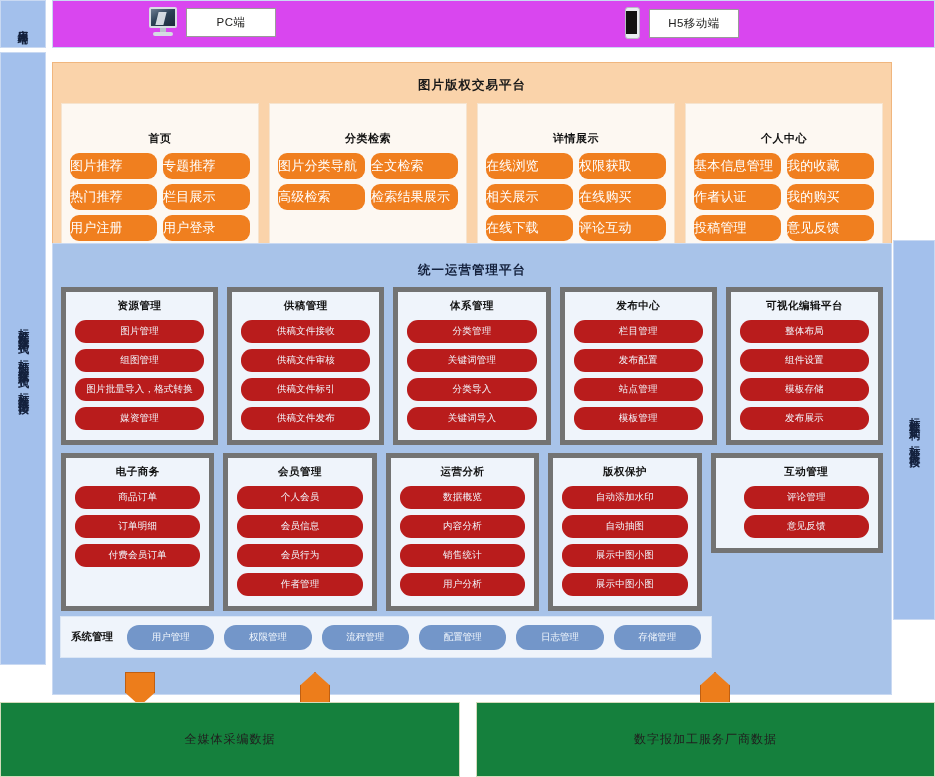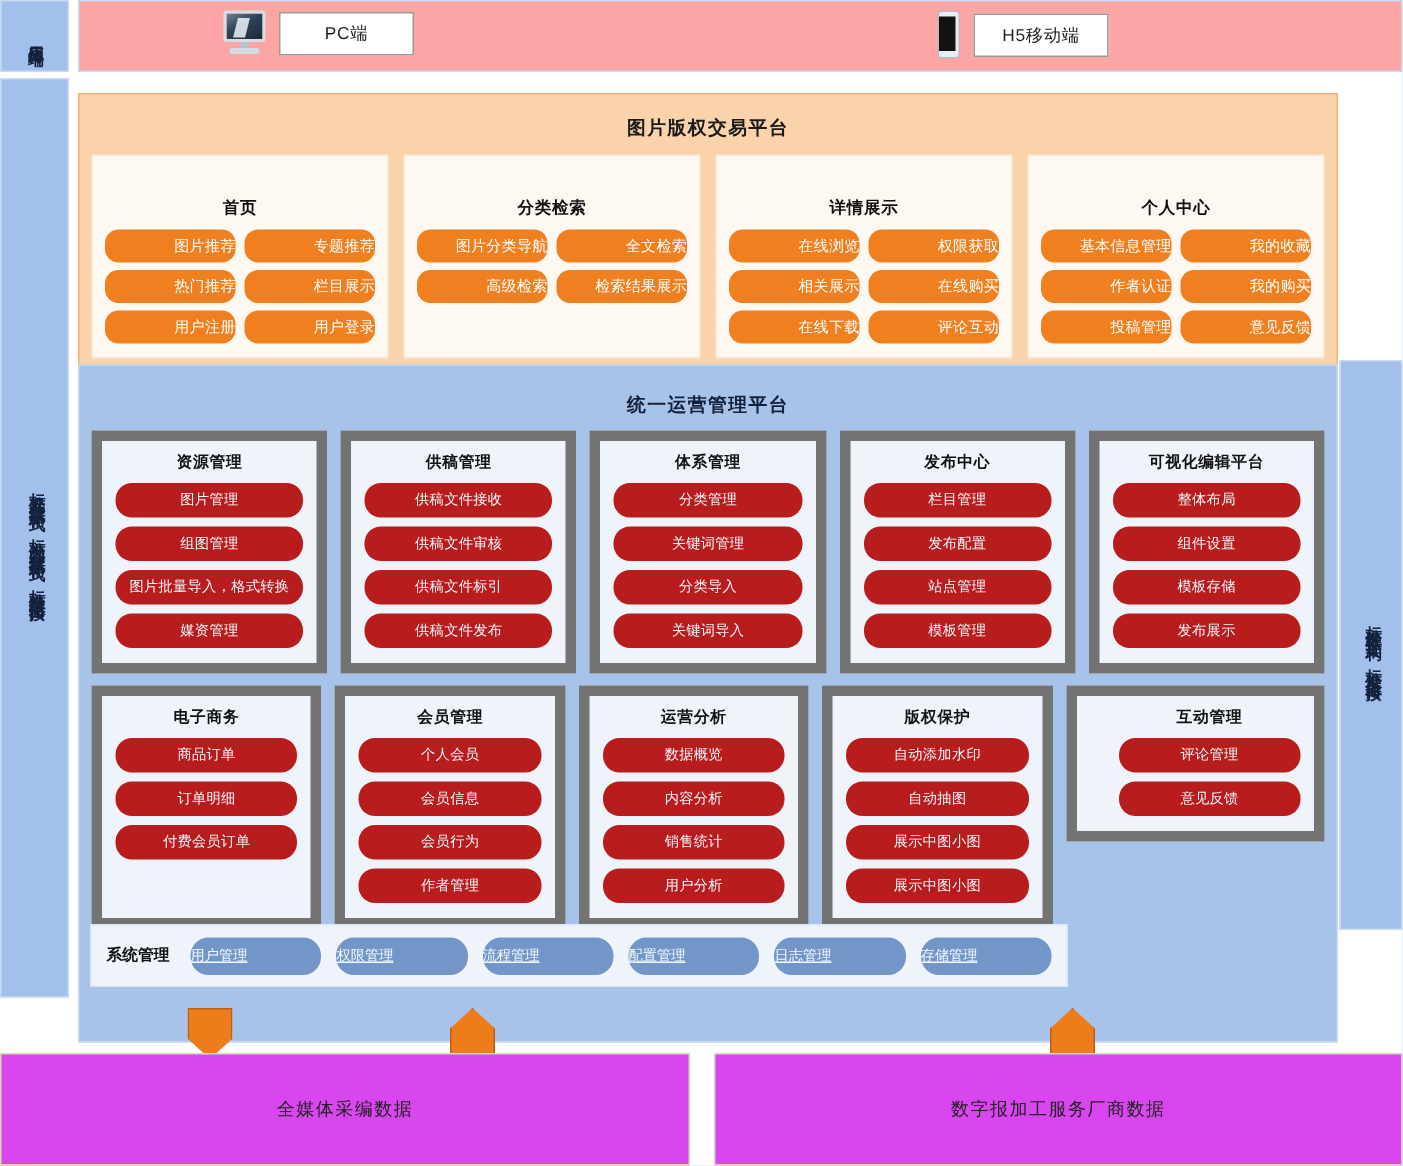--- a/index.html
+++ b/index.html
@@ -29,21 +29,21 @@
     white-space: nowrap;
   }
   #rail-top-left { left: 0; top: 0; width: 46px; height: 48px; }
   #rail-top-left .rail-text { font-size: 10.5px; letter-spacing: 1.5px; }
   #rail-left  { left: 0; top: 52px; width: 46px; height: 613px; }
   #rail-right { left: 893px; top: 240px; width: 42px; height: 380px; }
 
   
   #terminal-band {
     position: absolute; left: 52px; top: 0; width: 883px; height: 48px;
-    background: #fca5a5; border: 1px solid #c9d9f2;
+    background: #d946ef; border: 1px solid #c9d9f2;
   }
   .terminal-item {
     position: absolute; top: 6px;
     display: flex; align-items: center; gap: 9px;
   }
   #terminal-pc { left: 96px; }
   #terminal-h5 { left: 572px; }
   .term-label {
     background: #ffffff;
     border: 1px solid #9a9a9a;
@@ -101,42 +101,42 @@
     padding: 7px 8px 9px 8px;
   }
   .ocard-title {
     text-align:center; font-size: 11px; font-weight: bold; color:#111;
     margin-bottom: 7px; letter-spacing:.5px;margin-top:20px;
   }
   .opills { display:flex; flex-wrap: wrap; gap: 5px 6px; justify-content:center; }
   .opill {
     background: #F07F1F;
     color: #ffffff;
-    font-size: 10px;
+    font-size: 13px;
     border-radius: 9px;
     width: calc(50% - 3px);
-    text-align:right;
+    text-align:left;
     padding: 4px 0;
     letter-spacing: .2px;
     white-space: nowrap;
   }
 
   
   #blue-platform {
     position: absolute; left: 52px; top: 243px; width: 840px; height: 452px;
     background: #A8C3E9;
     border: 1px solid #c9d9f2;
   }
   #blue-platform > .plat-title {
     text-align:center; font-size: 12.5px; font-weight: bold; color:#14213d;
     padding-top: 18px; letter-spacing: 1px;
   }
   .blue-row { display:flex; gap: 9px; padding: 8px 8px 0 8px; }
   .bcard {
-    flex: 1; background: #EFF4FB; border: 7px solid #737373;
+    flex: 1; background: #EFF4FB; border: 5px solid #737373;
     padding: 7px 9px 10px 9px;
   }
   .bcard-title {
     text-align:center; font-size: 10.5px; font-weight: bold; color:#121212;
     margin-bottom: 7px; letter-spacing:.5px;
   }
   .bpill {
     display:block; width:100%;
     background: #b91c1c;
     color:#f2f7fd;
@@ -157,42 +157,41 @@
     background: #EFF4FB; border: 1px solid #dbe6f5;
     display:flex; align-items:center; gap: 10px; padding: 0 10px;
   }
   #sysmgmt-bar .sys-label {
     font-size: 10.5px; font-weight:bold; color:#111; white-space:nowrap;
     padding-right: 4px;
   }
   .syspill {
     flex: 1;
     background:#7396C9; color:#f2f7fd; font-size:9.5px;
-    text-align:left; border-radius: 12px; padding: 6px 0;
+    text-align:center; border-radius: 12px; padding: 6px 0;
     white-space:nowrap;
-    text-decoration:underline;
   }
 
   
   .arrow { position:absolute; width: 30px; height: 34px; }
   .arrow .shape {
     width:100%; height:100%;
     background: #ED7D1B;
     border: 1px solid #bf5f12;
   }
   .arrow.down  .shape { clip-path: polygon(0 0, 100% 0, 100% 60%, 50% 100%, 0 60%); }
   .arrow.up    .shape { clip-path: polygon(50% 0, 100% 40%, 100% 100%, 0 100%, 0 40%); }
   #arrow-1 { left: 125px; top: 672px; }
   #arrow-2 { left: 300px; top: 672px; }
   #arrow-3 { left: 700px; top: 672px; }
 
   
   .green-box {
     position:absolute; top: 702px; height: 75px;
-    background: #d946ef; border: 1px solid #d3dbbb;
+    background: #15803d; border: 1px solid #d3dbbb;
     display:flex; align-items:center; justify-content:center;
   }
   .green-box span { font-size: 12px; color: #20201f; letter-spacing: 1px; }
   #src-left  { left: 0px;   width: 460px; }
   #src-right { left: 476px; width: 459px; }
 </style>
 </head>
 <body>
 
 <div class="page">

